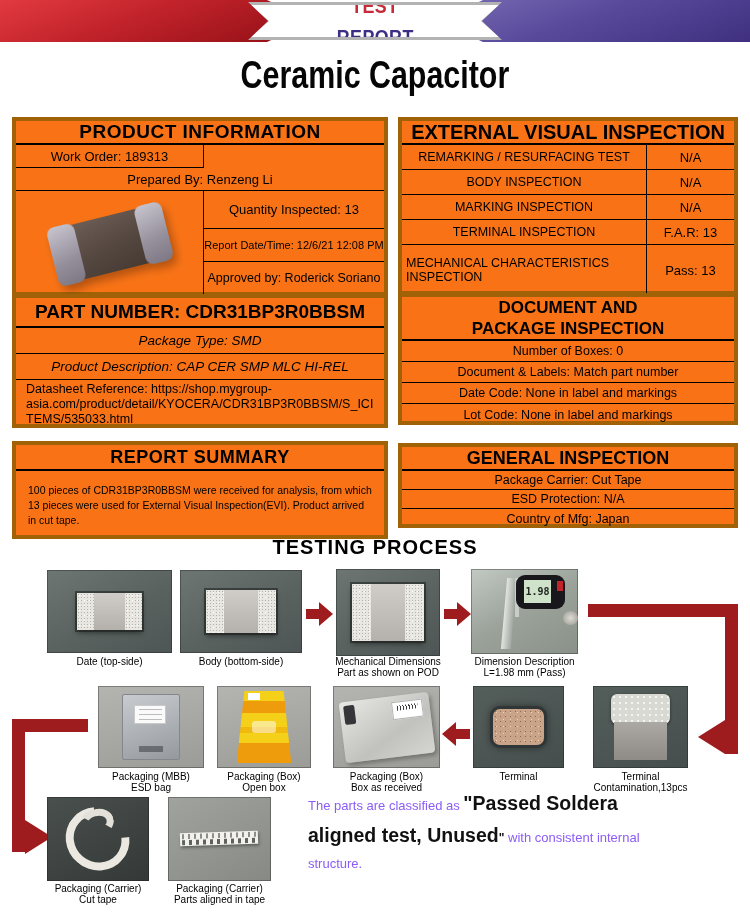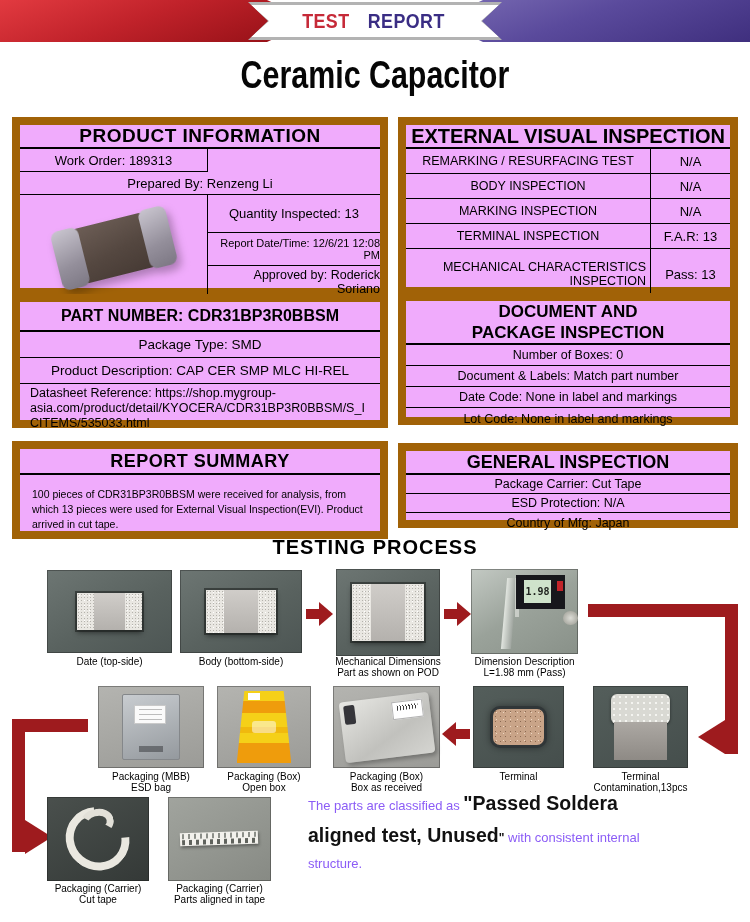--- a/index.html
+++ b/index.html
@@ -12,35 +12,35 @@
   .band-red { left:0; width:312px;
     background:linear-gradient(160deg,#e23a40 0%,#c0222a 45%,#8f0e14 100%);
     clip-path:polygon(0 0, calc(100% - 45px) 0, 100% 50%, calc(100% - 45px) 100%, 0 100%); }
   .band-purple { left:438px; width:312px;
     background:linear-gradient(160deg,#7a6cb4 0%,#5a4a9c 45%,#3f2f7e 100%);
     clip-path:polygon(0 50%, 45px 0, 100% 0, 100% 100%, 45px 100%); }
   .ribbon-outer { position:absolute; left:248px; top:2px; width:254px; height:38px; background:#b3b3b3;
     clip-path:polygon(0 0,100% 0,calc(100% - 20px) 50%,100% 100%,0 100%,20px 50%); }
   .ribbon-inner { position:absolute; left:3px; top:3px; right:3px; bottom:3px; background:#fff;
     clip-path:polygon(0 0,100% 0,calc(100% - 18px) 50%,100% 100%,0 100%,18px 50%);
-    display:flex; align-items:center; justify-content:center; gap:7px; }
+    display:flex; align-items:center; justify-content:center; gap:7px;flex-direction:column; }
   .ribbon-inner span { font-size:21px; font-weight:bold; transform:scaleX(.85); letter-spacing:.5px; }
   .t-test { color:#c62a38; }
   .t-report { color:#3a2d84; }
 
   
   .doc-title { position:absolute; top:54px; left:0; width:750px; text-align:center; }
   .doc-title span { display:inline-block; font-size:38px; font-weight:bold; color:#060606;
     transform:scaleX(.8); letter-spacing:0; }
 
   
-  .tbox { position:absolute; border:8px solid #a16207; background:#f0abfc; }
+  .tbox { position:absolute; border:4px solid #a16207; background:#f97316; }
   .hdr { display:flex; align-items:center; justify-content:center; font-weight:bold;
     border-bottom:2px solid #000; text-align:center; }
-  .c { display:flex; align-items:center; justify-content:center; font-size:13px; text-align:right; }
+  .c { display:flex; align-items:center; justify-content:center; font-size:13px; text-align:left; }
   .bb { border-bottom:1px solid #000; }
   .br { border-right:1px solid #000; }
   .row { display:flex; }
 
   
   .pi { left:12px; top:117px; width:376px; height:179px; }
   .pi .hdr { height:24px; font-size:19px; letter-spacing:.5px; }
   .pi .r2 { height:23px; }
   .pi .r2 .c { width:188px; height:100%; }
   .pi .r3 { height:23px; }
@@ -55,22 +55,22 @@
   .chip { position:relative; width:118px; height:56px; transform:rotate(-14deg);
     filter:drop-shadow(3px 6px 4px rgba(0,0,0,.28)); }
   .chip .cbody { position:absolute; left:14px; right:14px; top:0; bottom:0;
     background:linear-gradient(165deg,#6e5f57 0%,#544740 55%,#453933 100%); }
   .chip .cap { position:absolute; top:-2px; bottom:-2px; width:28px; border-radius:8px;
     background:linear-gradient(165deg,#c9c5cf 0%,#948f9b 60%,#7c7783 100%); }
   .chip .capl { left:0; } .chip .capr { right:0; }
 
   
   .pn { left:12px; top:294px; width:376px; height:134px; }
-  .pn .hdr { height:30px; font-size:16px; }
-  .pn .r { height:26px; font-size:13.5px; border-bottom:1px solid #000; }
+  .pn .hdr { height:30px; font-size:19px; }
+  .pn .r { height:26px; font-size:13.5px; border-bottom:1px solid #000;font-style:italic; }
   .pn .ds { height:48px; font-size:12.5px; line-height:15px; text-align:left;
     padding:2px 10px; display:block; overflow-wrap:anywhere; }
 
   
   .rs { left:12px; top:441px; width:376px; height:98px; }
   .rs .hdr { height:26px; font-size:18px; letter-spacing:.5px; }
   .rs .body { padding:12px 12px 0 12px; font-size:10.5px; line-height:15px; text-align:left; }
 
   
   .evi { left:398px; top:117px; width:340px; height:178px; }
@@ -123,21 +123,21 @@
   .ehead-l { position:absolute; width:0; height:0; border-top:17px solid transparent;
     border-bottom:17px solid transparent; border-right:27px solid #9e1b1e; }
   .ehead-r { position:absolute; width:0; height:0; border-top:17px solid transparent;
     border-bottom:17px solid transparent; border-left:27px solid #9e1b1e; }
 
   
   .caliper { background:linear-gradient(150deg,#c3c9c3 0%,#9aa29a 50%,#899189 100%); position:relative; }
   .jaw { position:absolute; left:31%; top:10%; width:9%; height:84%;
     background:linear-gradient(90deg,#e2e6e0,#9fa59f); transform:skewX(-5deg); }
   .jaw2 { position:absolute; left:41%; top:10%; width:4%; height:46%; background:#c9cdc7; }
-  .calbody { position:absolute; left:42%; top:7%; width:46%; height:40%; background:#17171c; border-radius:0; }
+  .calbody { position:absolute; left:42%; top:7%; width:46%; height:40%; background:#17171c; border-radius:9px; }
   .lcd { position:absolute; left:16%; top:16%; width:56%; height:66%; background:#cfe3cb;
     display:flex; align-items:center; justify-content:center;
     font-family:"DejaVu Sans Mono",monospace; font-size:10px; font-weight:bold; color:#20241f; }
   .rbtn { position:absolute; right:5%; top:18%; width:12%; height:30%; background:#c2242a; }
   .wheel { position:absolute; left:86%; top:49%; width:14%; height:17%; border-radius:50%;
     background:radial-gradient(#dcdcd6,#98988f); }
 
   
   .tslug { width:62%; height:52%; border-radius:10px; border:3px solid #303638;
     background-color:#c9a488;

